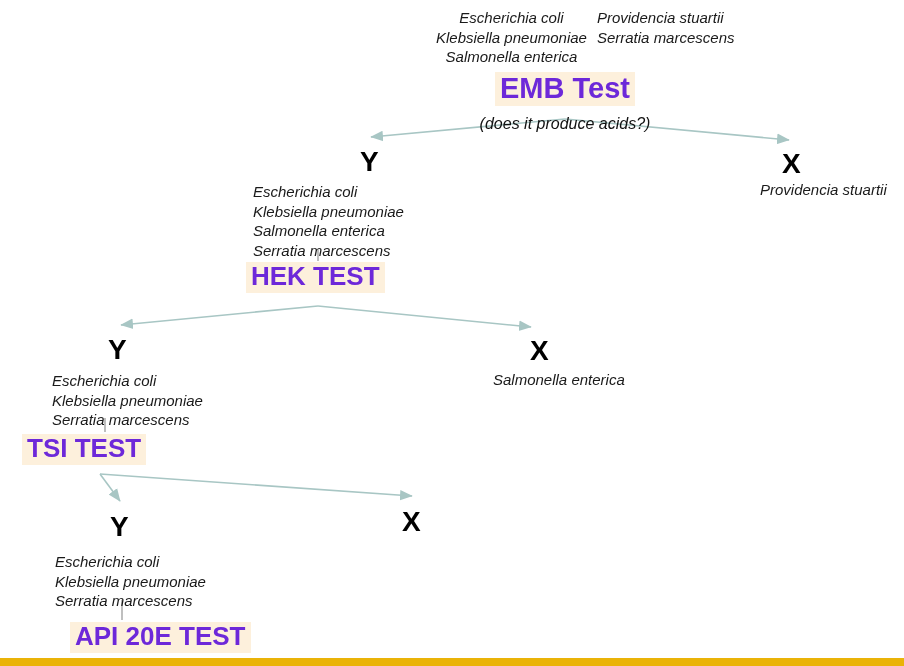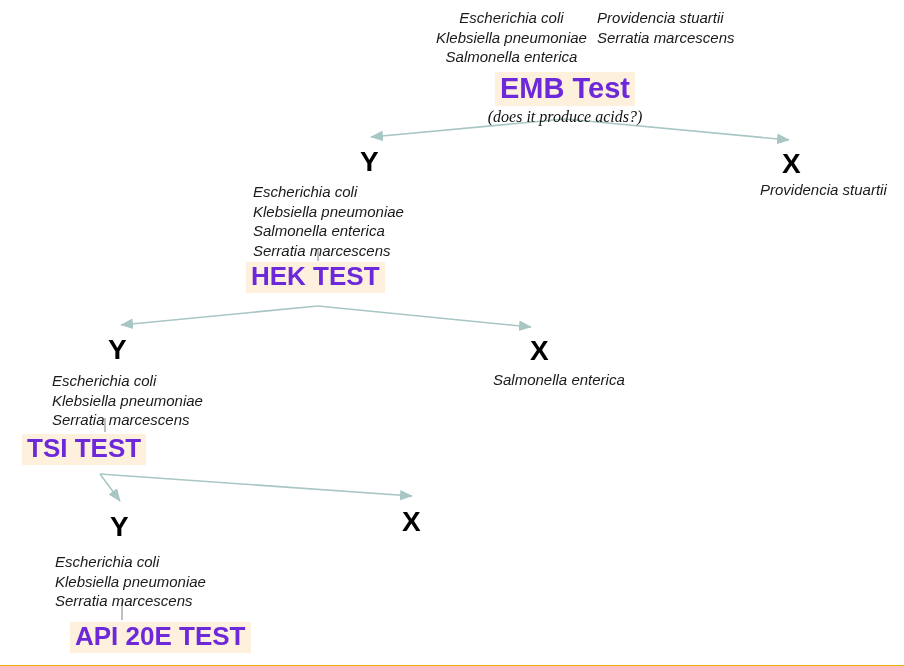--- a/index.html
+++ b/index.html
@@ -8,21 +8,21 @@
     padding: 0;
     background: #ffffff;
   }
   #page {
     position: relative;
     width: 904px;
     height: 666px;
     background: #ffffff;
     overflow: hidden;
     font-family: "Liberation Sans", sans-serif;
-    border-bottom: 1px solid #eab308;
+    border-bottom: 8px solid #eab308;
     box-sizing: border-box;
   }
   #arrow-layer {
     position: absolute;
     left: 0;
     top: 0;
     width: 904px;
     height: 666px;
     pointer-events: none;
   }
@@ -51,26 +51,26 @@
     background: #fdf0dc;
     display: inline-block;
     padding: 1px 5px 3px 5px;
     line-height: 1.05;
   }
   .test-label.emb { font-size: 29px; }
   .test-label.hek { font-size: 26px; }
   .test-label.tsi { font-size: 26px; }
   .test-label.api { font-size: 26px; }
   .test-sub {
-    font-family: Liberation Serif, serif;
+    font-family: Liberation Sans, sans-serif;
     font-style: italic;
     font-size: 16px;
     color: #111111;
     text-align: center;
-    margin-top: 2px;
+    margin-top: 9px;
   }
   
   .branch-letter {
     font-family: "Liberation Sans", sans-serif;
     font-weight: bold;
     font-size: 28px;
     color: #000000;
     line-height: 1;
   }
   .two-col {

